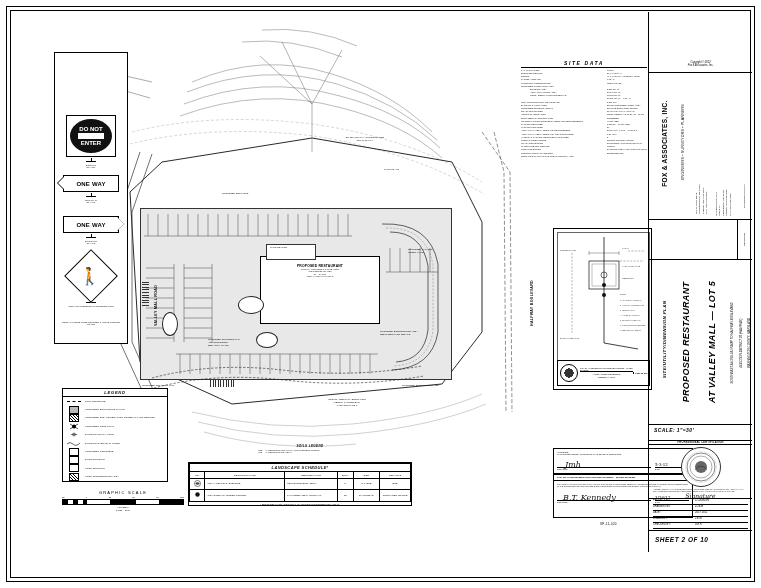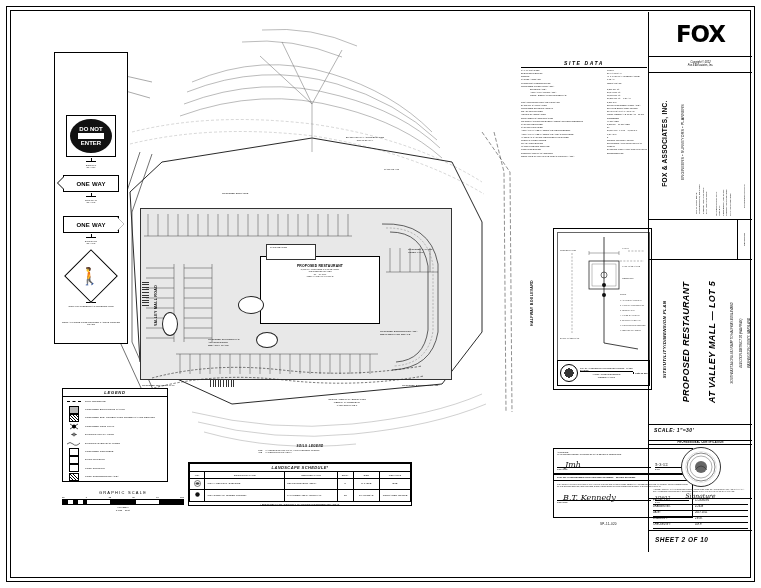--- a/index.html
+++ b/index.html
@@ -709,23 +709,20 @@
           <div style="font-size:1.8px;">DATE</div>
         </div>
       </div>
     </div>
   </div>
 
   <div class="abs" style="left:600px;top:522px;font-size:3px;letter-spacing:.3px;">SP-11-020</div>
 
   <div class="abs" id="titlestrip">
 
-    <div class="abs" id="logobox">
-      <span id="logotext">FOX</span>
-    </div>
 
     <div class="abs" id="copybox">
       <div style="font-size:2.6px;font-style:italic;">Copyright © 2012</div>
       <div style="font-size:2.6px;font-style:italic;">Fox &amp; Associates, Inc.</div>
     </div>
 
     <div class="abs" id="firmbox">
       <div class="abs" style="left:4px;top:0;width:22px;height:147px;">
         <div class="vrot" style="position:absolute;left:-62px;top:68px;width:146px;text-align:center;font-size:6.5px;font-weight:bold;letter-spacing:.3px;">FOX &amp; ASSOCIATES, INC.</div>
       </div>

